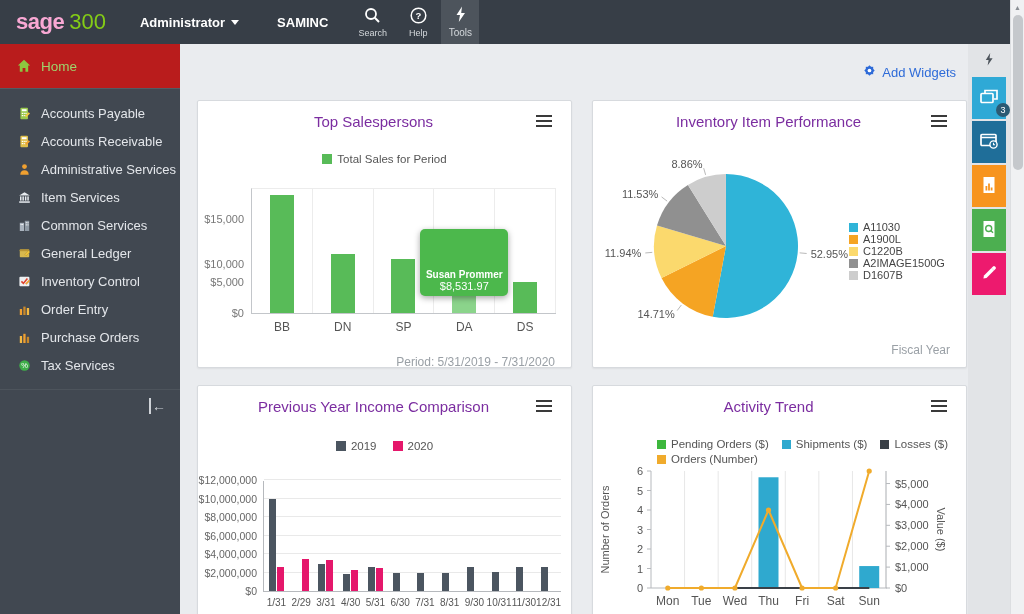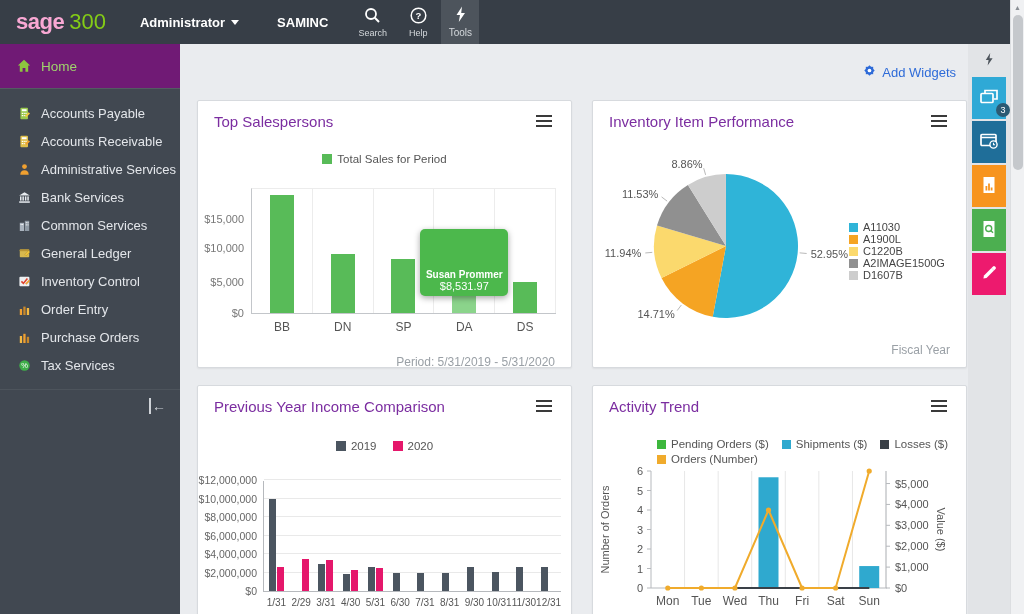--- a/index.html
+++ b/index.html
@@ -14,21 +14,21 @@
   .session { margin-left:auto; display:flex; align-items:center; gap:7px; color:#aeb4bb; font-size:13px; }
   .tb-user { margin-left:34px; color:#fff; font-weight:bold; font-size:13px; display:flex; align-items:center; gap:6px; cursor:pointer; }
   .caret { width:0; height:0; border-left:4px solid transparent; border-right:4px solid transparent; border-top:5px solid #fff; display:inline-block; }
   .tb-company { margin-left:38px; color:#fff; font-weight:bold; font-size:13px; }
   .tb-iconbtn { margin-left:30px; display:flex; flex-direction:column; align-items:center; color:#d4d8dc; font-size:9px; gap:2px; cursor:pointer; background:none; border:none; }
   .tb-iconbtn + .tb-iconbtn { margin-left:22px; }
   .tb-tools { margin-left:14px; margin-right:2px; width:38px; height:44px; background:#4d545c; display:flex; flex-direction:column; align-items:center; justify-content:center; gap:2px; color:#d4d8dc; font-size:10px; cursor:pointer; border:none; }
 
   
   .sidebar { position:absolute; left:0; top:44px; width:180px; height:570px; background:#414851; z-index:20; }
-  .side-home { height:45px; background:#701a75; border-bottom:1px solid #545b63; display:flex; align-items:center; padding-left:17px; gap:10px; cursor:pointer; }
+  .side-home { height:45px; background:#b91c1c; border-bottom:1px solid #545b63; display:flex; align-items:center; padding-left:17px; gap:10px; cursor:pointer; }
   .side-home .lbl { color:#9fd36c; font-size:13.5px; }
   .side-list { padding-top:10px; }
   .side-item { height:28px; display:flex; align-items:center; padding-left:17px; gap:10px; cursor:pointer; }
   .side-item .lbl { color:#e3e6ea; font-size:13px; }
   .side-ico { width:14px; height:14px; display:inline-flex; align-items:center; justify-content:center; flex:none; }
   .side-divider { border-top:1px solid #4d545c; margin-top:10px; }
   .side-collapse { display:flex; justify-content:flex-end; padding:8px 14px; }
   .collapse-btn { color:#cfd3d8; font-size:14px; background:none; border:none; cursor:pointer; border-right:0; }
   .collapse-btn .bar { border-left:2px solid #cfd3d8; padding-left:0px; margin-right:1px; }
 
@@ -40,21 +40,21 @@
   .scrollbar { position:absolute; right:0; top:0; width:14px; height:614px; background:#f0f1f3; border-left:1px solid #dcdee1; z-index:40; }
   .scroll-up { height:14px; display:flex; align-items:center; justify-content:center; font-size:7px; color:#8a8f95; cursor:pointer; }
   .scroll-thumb { position:absolute; top:15px; left:2px; width:10px; height:155px; background:#c5c8cc; border-radius:5px; cursor:pointer; }
 
   
   .content { position:absolute; left:180px; top:44px; width:830px; height:570px; background:#eaecef; }
   .add-row { height:56px; display:flex; align-items:center; justify-content:flex-end; padding-right:54px; }
   .add-widgets { display:flex; align-items:center; gap:6px; color:#2e6bd8; font-size:13px; background:none; border:none; cursor:pointer; }
   .grid { display:grid; grid-template-columns:375px 375px; grid-auto-rows:268px; gap:17px 20px; padding-left:17px; }
   .widget { background:#fff; border:1px solid #d7dade; border-radius:2px; box-shadow:0 1px 2px rgba(0,0,0,.06); position:relative; }
-  .widget-head { height:40px; display:flex; align-items:center; padding:0 16px; }
+  .widget-head { height:40px; display:flex; align-items:center; padding:0 16px;text-align:center; }
   .widget-title { color:#7b2da0; font-size:15px; font-weight:normal; flex:1; }
   .menu-btn { width:22px; height:16px; background:none; border:none; cursor:pointer; display:flex; align-items:center; justify-content:center; }
   .menu-lines { width:16px; height:2px; background:#3a3a3a; box-shadow:0 -5px 0 #3a3a3a, 0 5px 0 #3a3a3a; display:block; }
   .widget-body { position:relative; height:226px; }
   .w-footer { position:absolute; right:16px; bottom:10px; font-size:12px; color:#9aa0a6; }
 
   
   .legend-row { display:flex; justify-content:center; gap:16px; font-size:11.5px; color:#555; margin-top:12px; }
   .legend-item { display:flex; align-items:center; gap:5px;text-align:right; }
   .legend-sq { width:10px; height:10px; display:inline-block; }
@@ -182,21 +182,21 @@
         <span class="side-ico">
           <svg width="13" height="13" viewBox="0 0 13 13" fill="#e7ebef">
             <path d="M1.2 4.6 L6.5 1.2 L11.8 4.6 Z"></path>
             <rect x="2" y="5.4" width="1.5" height="4.2"></rect>
             <rect x="4.4" y="5.4" width="1.5" height="4.2"></rect>
             <rect x="6.9" y="5.4" width="1.5" height="4.2"></rect>
             <rect x="9.3" y="5.4" width="1.5" height="4.2"></rect>
             <rect x="1.2" y="10.3" width="10.6" height="1.5"></rect>
           </svg>
         </span>
-        <span class="lbl">Bank Services</span>
+        <span class="lbl">Item Services</span>
       </div>
       <div class="side-item">
         <span class="side-ico">
           <svg width="13" height="13" viewBox="0 0 13 13">
             <rect x="1.8" y="3.8" width="4.2" height="8.2" fill="#aab4bf"></rect>
             <rect x="6.8" y="1.8" width="4.4" height="10.2" fill="#8f9aa5"></rect>
             <g fill="#fff">
               <rect x="2.6" y="5" width="1" height="1"></rect>
               <rect x="4.2" y="5" width="1" height="1"></rect>
               <rect x="7.8" y="3.2" width="1" height="1"></rect>
@@ -336,21 +336,21 @@
       <div class="widget-body">
         <div class="legend-row" id="c1-legend">
             <span class="legend-item">
               <span class="legend-sq" style="background: rgb(88, 187, 88);"></span>
               <span>Total Sales for Period</span>
             </span>
           </div>
         <div class="c1-wrap" id="c1-plot">
             <span class="c1-ylab" style="bottom: -6px;">$0</span>
             <span class="c1-ylab" style="bottom: 25.5px;">$5,000</span>
-            <span class="c1-ylab" style="bottom: 59px;">$10,000</span>
+            <span class="c1-ylab" style="bottom: 43px;">$10,000</span>
             <span class="c1-ylab" style="bottom: 88.5px;">$15,000</span>
             <div class="c1-slot">
               <div class="c1-bar" style="height: 118.44px;"></div>
               <div class="c1-xlab">BB</div>
             </div>
             <div class="c1-slot">
               <div class="c1-bar" style="height: 59.22px;"></div>
               <div class="c1-xlab">DN</div>
             </div>
             <div class="c1-slot">
@@ -363,21 +363,21 @@
               <div class="c-tooltip">
                 <div class="t1">Susan Prommer</div>
                 <div class="t2">$8,531.97</div>
               </div>
             </div>
             <div class="c1-slot">
               <div class="c1-bar" style="height: 31.5px;"></div>
               <div class="c1-xlab">DS</div>
             </div>
           </div>
-        <div class="w-footer">Period: 5/31/2019 - 5/31/2020</div>
+        <div class="w-footer">Period: 5/31/2019 - 7/31/2020</div>
       </div>
     </section>
 
     <section class="widget">
       <div class="widget-head">
         <h2 class="widget-title">Inventory Item Performance</h2>
         <button class="menu-btn">
             <span class="menu-lines"></span>
           </button>
       </div>

